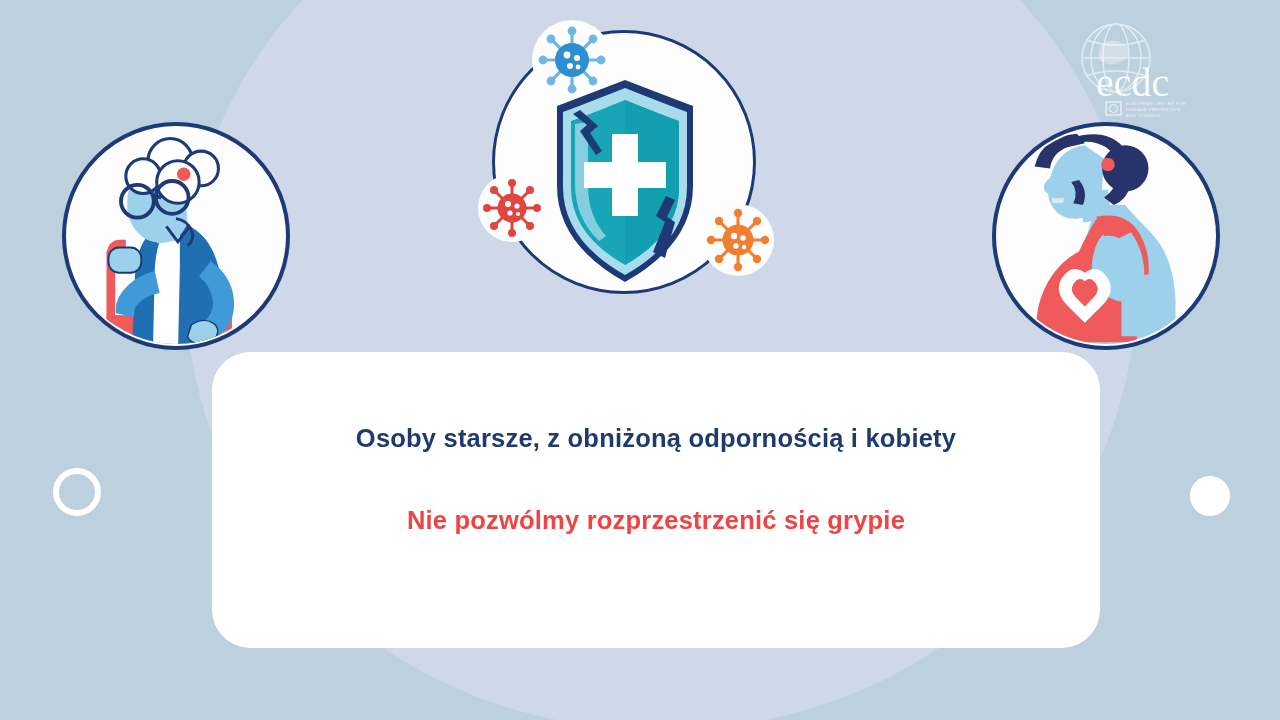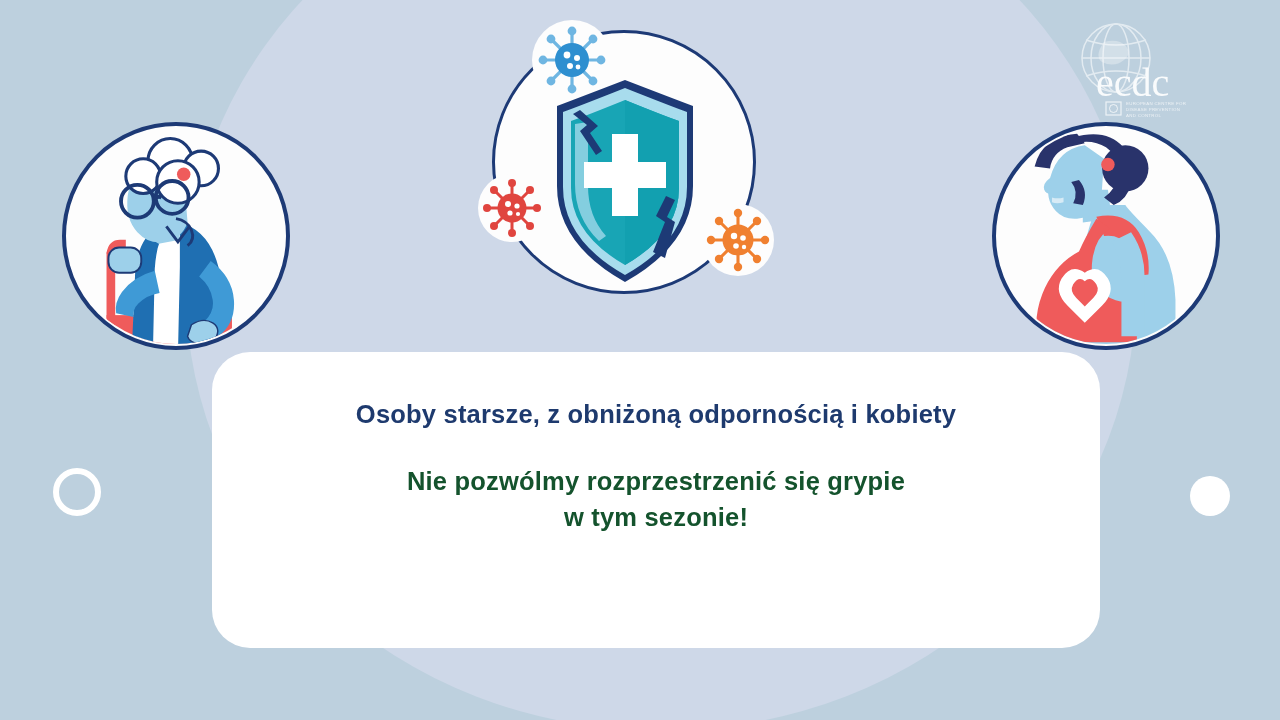--- a/index.html
+++ b/index.html
@@ -82,42 +82,42 @@
     top: 352px;
     width: 888px;
     height: 296px;
     background: #ffffff;
     border-radius: 38px;
     box-sizing: border-box;
     display: flex;
     flex-direction: column;
     align-items: center;
     justify-content: flex-start;
-    padding-top: 44px;
+    padding-top: 68px;
   }
   .msg-primary {
     color: #1e3a6e;
     font-size: 25.5px;
     font-weight: bold;
     line-height: 1.42;
     text-align: center;
     letter-spacing: 0.2px;
     max-width: 800px;
     margin: 0;
   }
   .msg-primary .ln { display: block; }
   .msg-gap { height: 30px; }
   .msg-accent {
-    color: #14532d;
+    color: #ef4444;
     font-size: 25.5px;
     font-weight: bold;
     line-height: 1.42;
     text-align: center;
     letter-spacing: 0.2px;
-    margin: 1px;
+    margin: 16px;
   }
   .msg-accent .ln { display: block; }
 
   
   .logo {
     position: absolute;
     left: 1068px;
     top: 18px;
     width: 132px;
     height: 104px;
@@ -340,21 +340,20 @@
     </svg>
   </div>
 
   <div class="card">
     <div class="msg-primary">
       <span class="ln">Osoby starsze, z obniżoną odpornością i kobiety</span>
     </div>
     <div class="msg-gap"></div>
     <div class="msg-accent">
       <span class="ln">Nie pozwólmy rozprzestrzenić się grypie</span>
-      <span class="ln">w tym sezonie!</span>
     </div>
   </div>
 
   <div class="logo">
     <svg viewBox="0 0 132 104" xmlns="http://www.w3.org/2000/svg">
 
       <g stroke="#ffffff" stroke-width="1.5" fill="none" opacity="0.62">
         <circle cx="48" cy="40" r="34"></circle>
         <ellipse cx="48" cy="40" rx="13" ry="34"></ellipse>
         <ellipse cx="48" cy="40" rx="25" ry="34"></ellipse>

